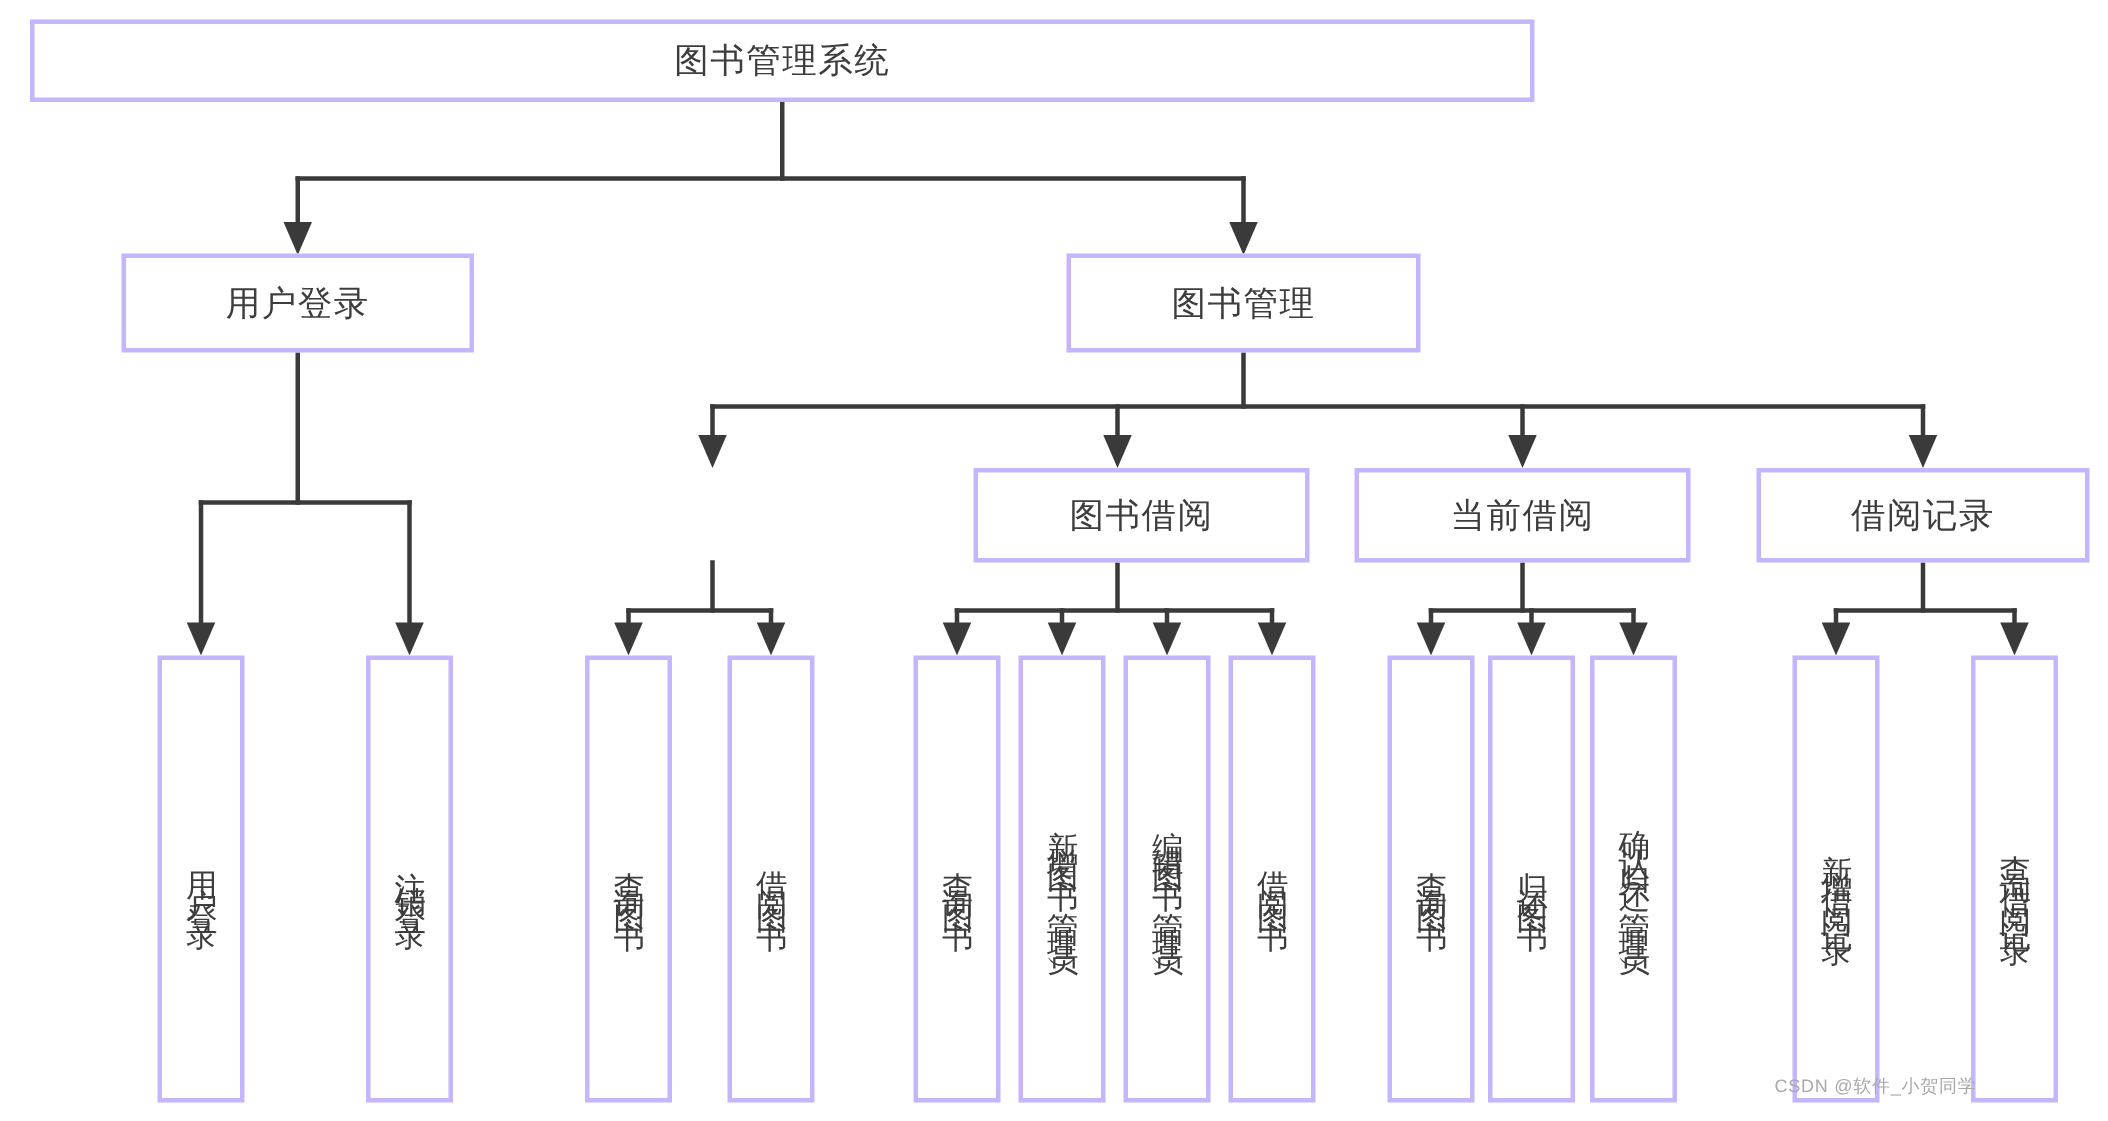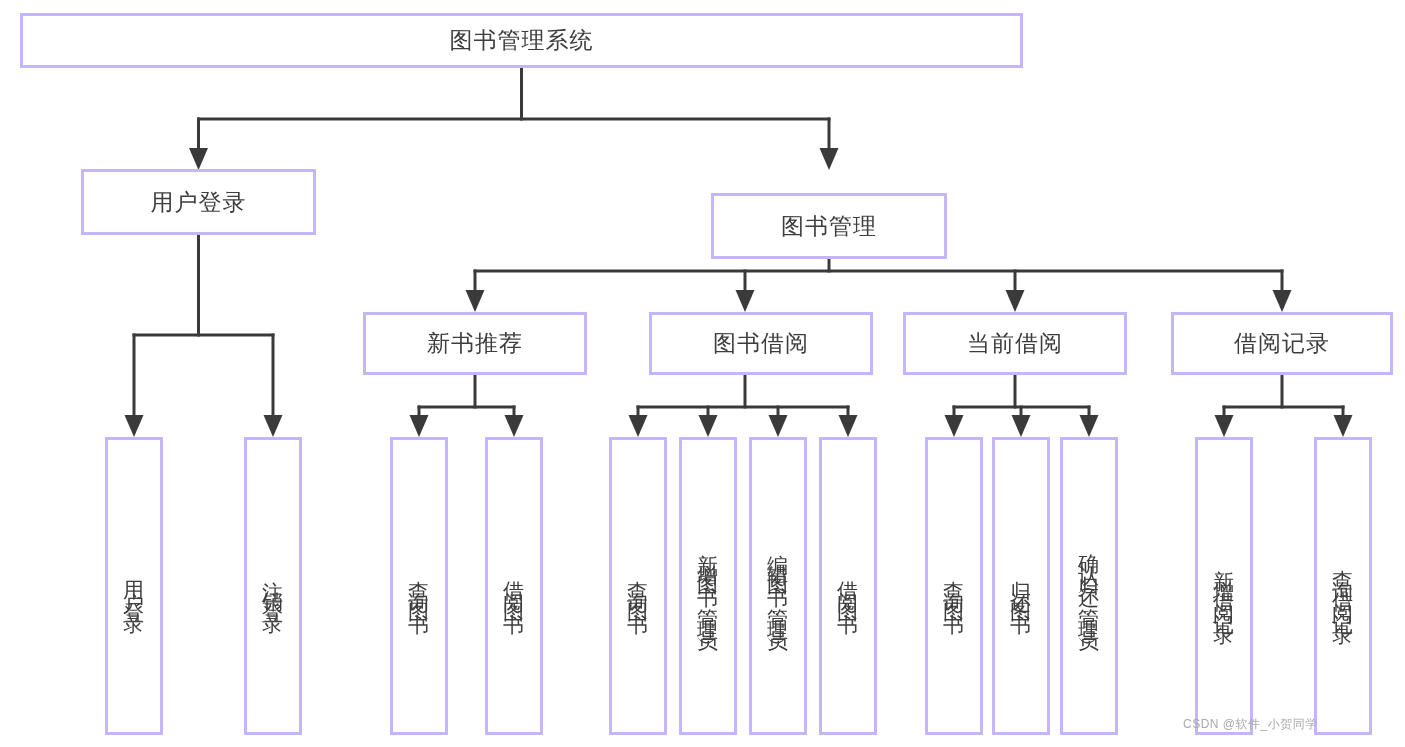--- a/index.html
+++ b/index.html
@@ -144,27 +144,24 @@
     </g>
   </svg>
 
   <div class="box hbox" style="left:20px; top:13px; width:1003px; height:55px;">
     <span>图书管理系统</span>
   </div>
 
   <div class="box hbox" style="left:81px; top:169px; width:235px; height:66px;">
     <span>用户登录</span>
   </div>
-  <div class="box hbox" style="left:711px; top:169px; width:236px; height:66px;margin-top:24px;">
+  <div class="box hbox" style="left:711px; top:169px; width:236px; height:66px;">
     <span>图书管理</span>
   </div>
 
-  <div class="box hbox" style="left:363px; top:312px; width:224px; height:63px;">
-    <span>新书推荐</span>
-  </div>
   <div class="box hbox" style="left:633px; top:312px; width:224px; height:63px;margin-left:16px;">
     <span>图书借阅</span>
   </div>
   <div class="box hbox" style="left:903px; top:312px; width:224px; height:63px;">
     <span>当前借阅</span>
   </div>
   <div class="box hbox" style="left:1171px; top:312px; width:222px; height:63px;">
     <span>借阅记录</span>
   </div>
 

